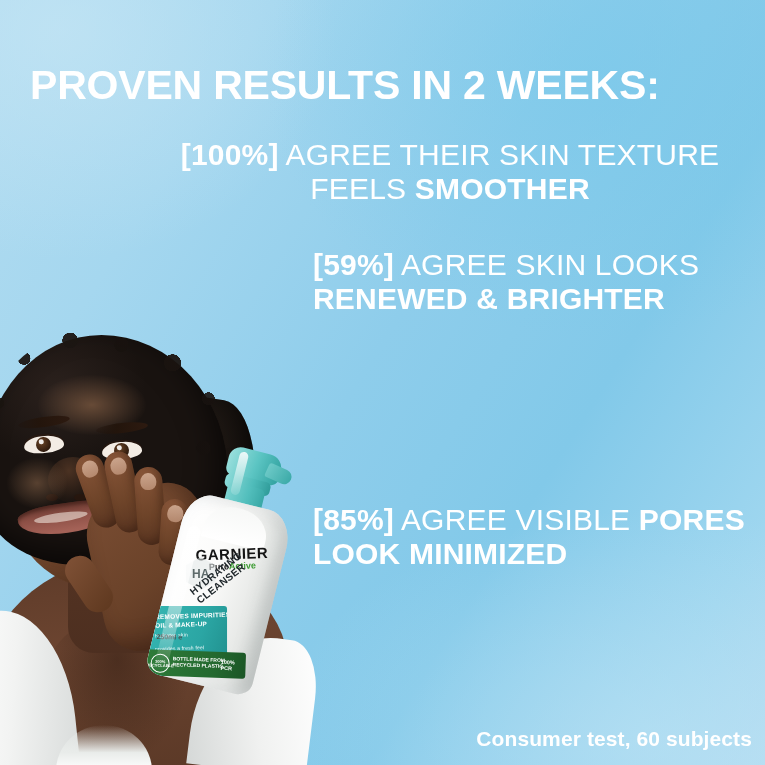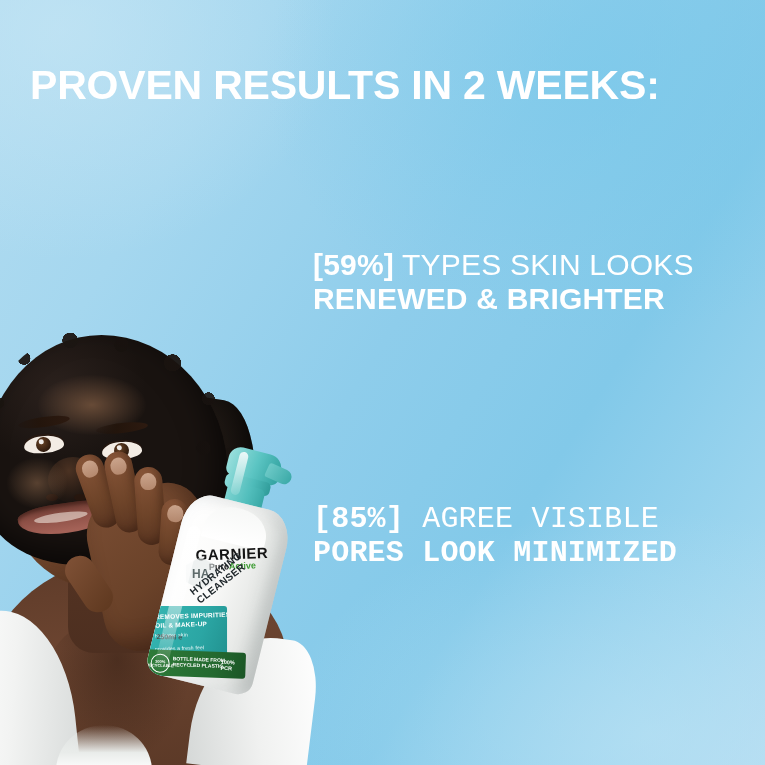--- a/index.html
+++ b/index.html
@@ -575,21 +575,21 @@
     font-weight: 700;
   }
   .claim-1 {
     left: 170px;
     top: 138px;
     width: 560px;
     text-align: center;
   }
   .claim-2 { left: 313px; top: 248px; width: 430px; text-align: left; }
   .claim-3 { left: 313px; top: 396px; width: 440px; text-align: left; }
-  .claim-4 { left: 313px; top: 503px; width: 440px; text-align: left; font-family: Liberation Mono, monospace; }
+  .claim-4 { left: 313px; top: 503px; width: 440px; text-align: left; }
 
   .footnote {
     position: absolute;
     right: 13px;
     bottom: 14px;
     font-size: 21px;
     font-weight: 700;
     color: #ffffff;
     letter-spacing: .1px;
     white-space: nowrap;
@@ -692,22 +692,26 @@
         </div>
       </div>
 
       <div class="bottle-gloss"></div>
     </div>
   </div>
 
   <div class="headline">PROVEN RESULTS IN 2 WEEKS:</div>
 
   <div class="claims">
+    <div class="claim claim-1">
+      <span class="pct">[100%]</span><span> AGREE THEIR SKIN TEXTURE FEELS </span><b>SMOOTHER</b>
+    </div>
     <div class="claim claim-2">
-      <span class="pct">[59%]</span><span> TYPES SKIN LOOKS </span><b>RENEWED &amp; BRIGHTER</b>
+      <span class="pct">[59%]</span><span> AGREE SKIN LOOKS </span><b>RENEWED &amp; BRIGHTER</b>
     </div>
     <div class="claim claim-4">
       <span class="pct">[85%]</span><span> AGREE VISIBLE </span><b>PORES LOOK MINIMIZED</b>
     </div>
   </div>
 
+  <div class="footnote">Consumer test, 60 subjects</div>
 
 </div>
 
 </body></html>

